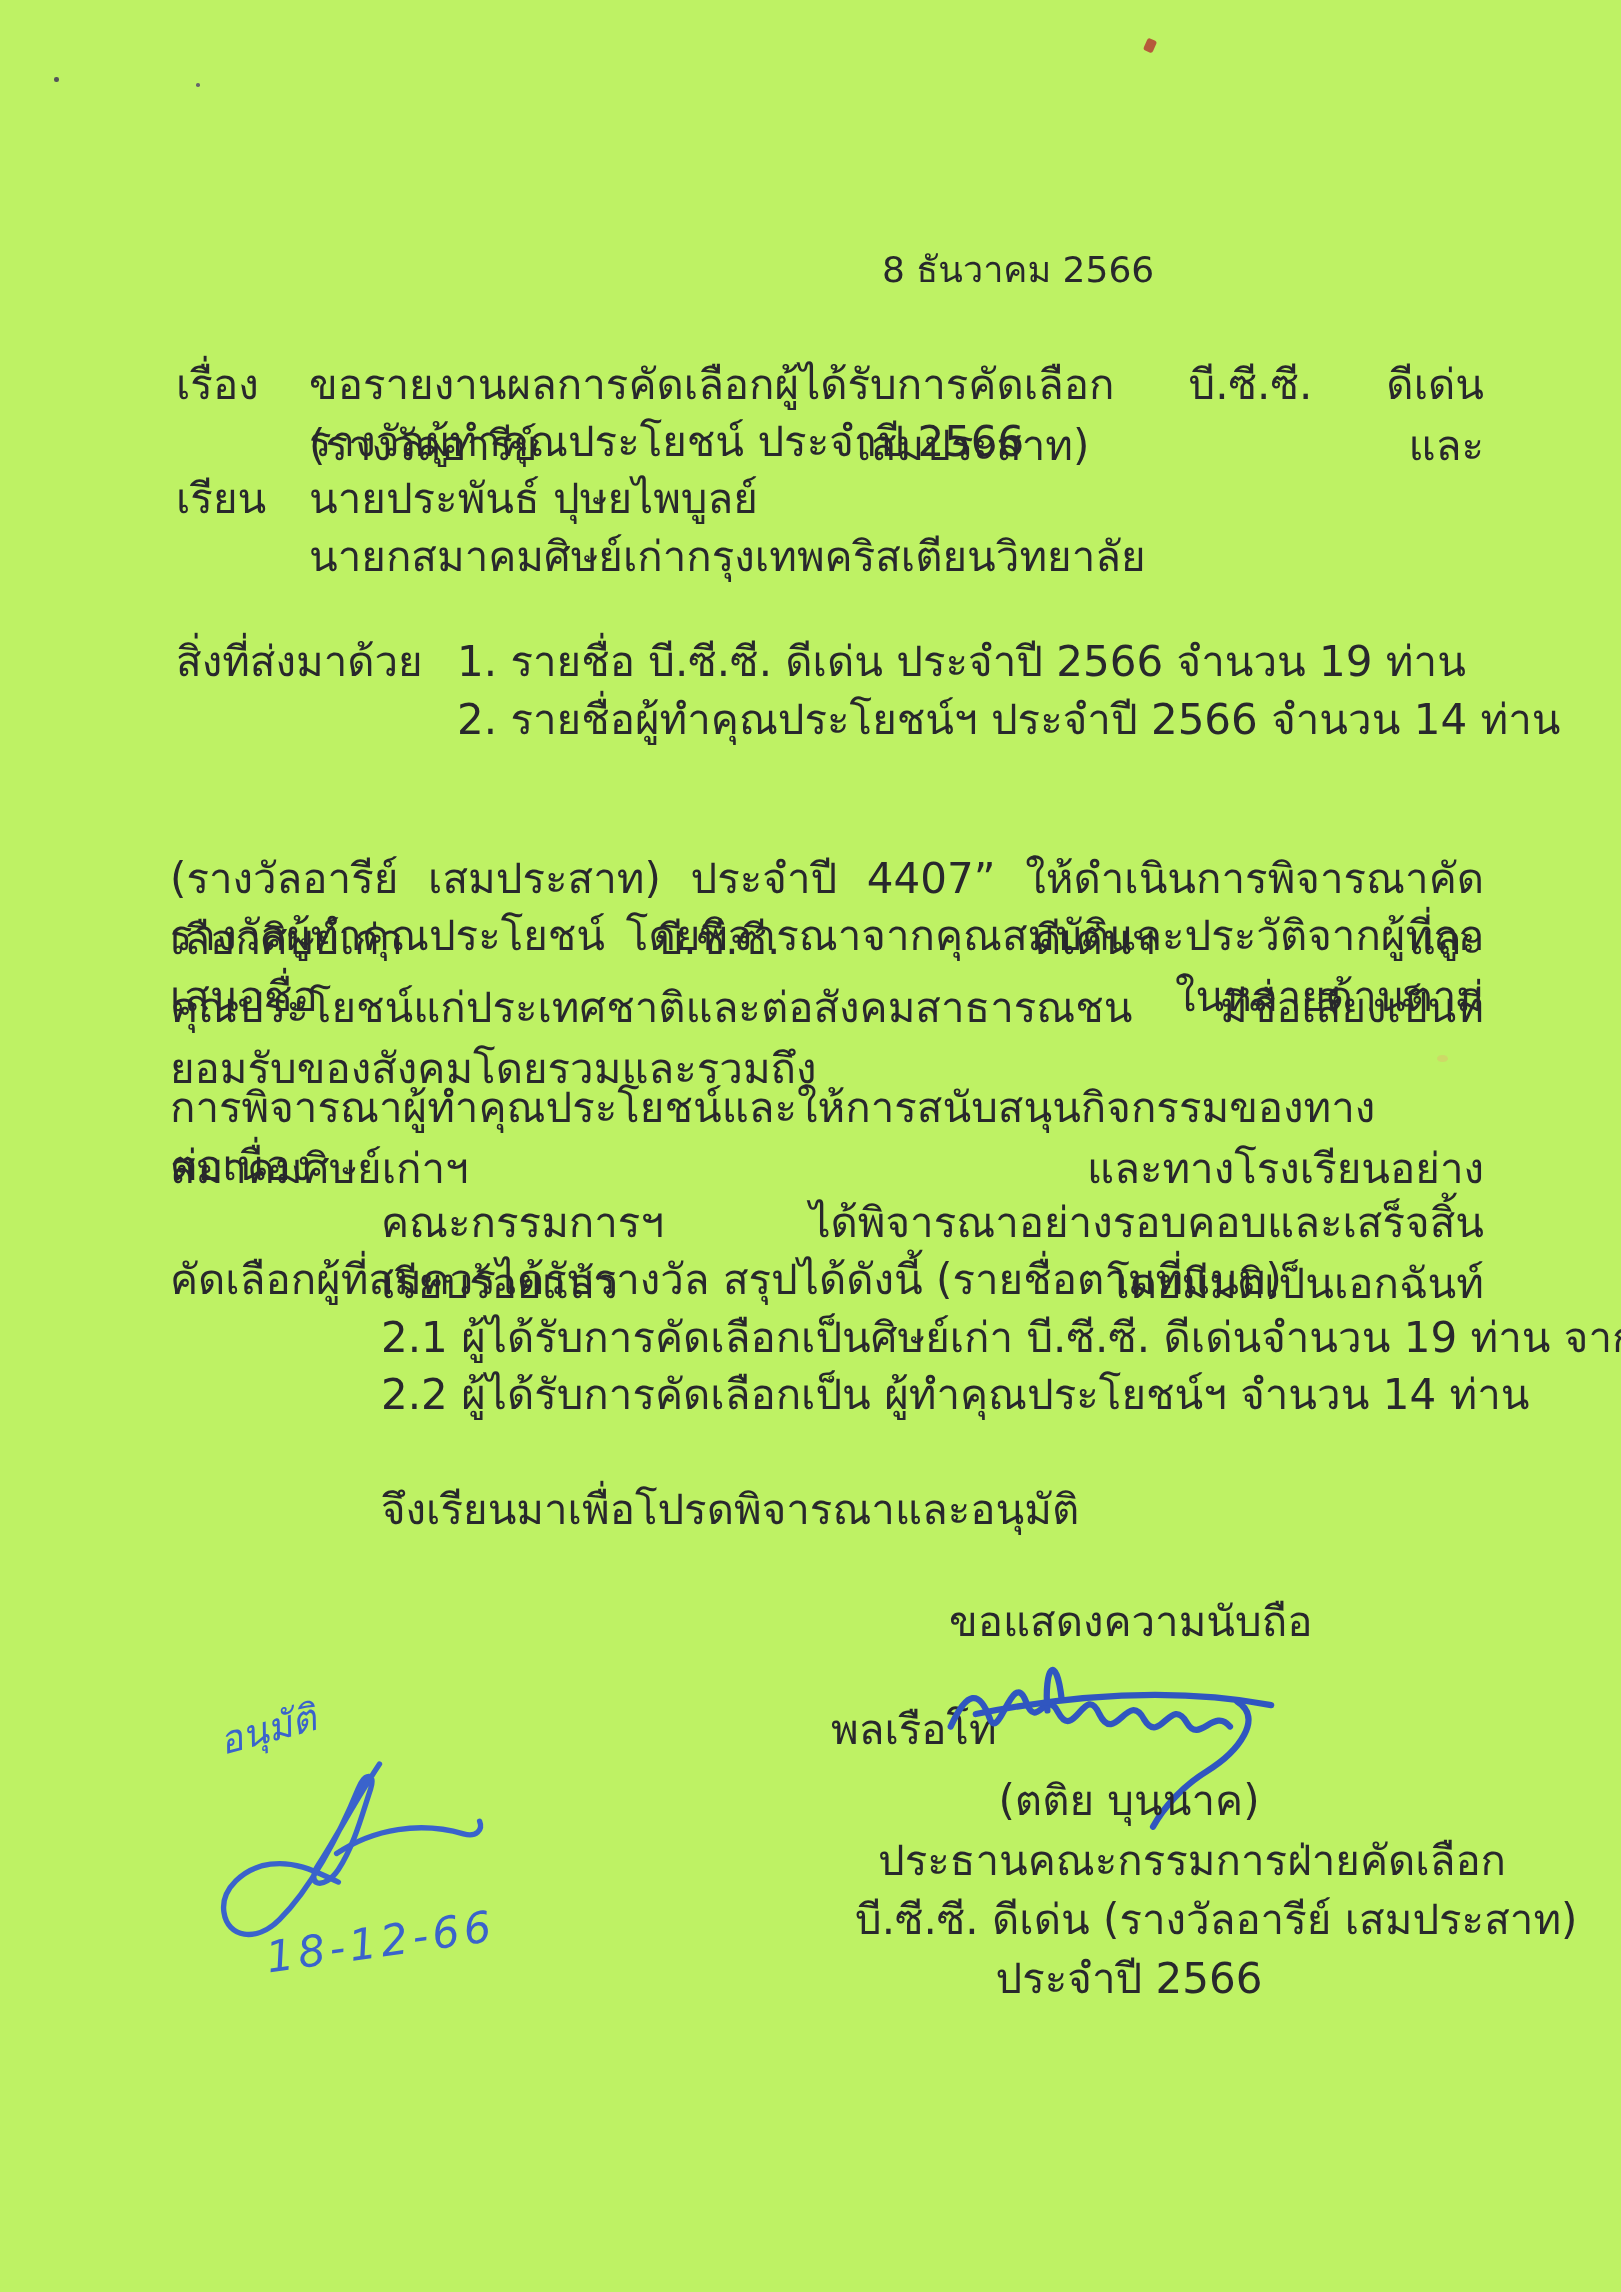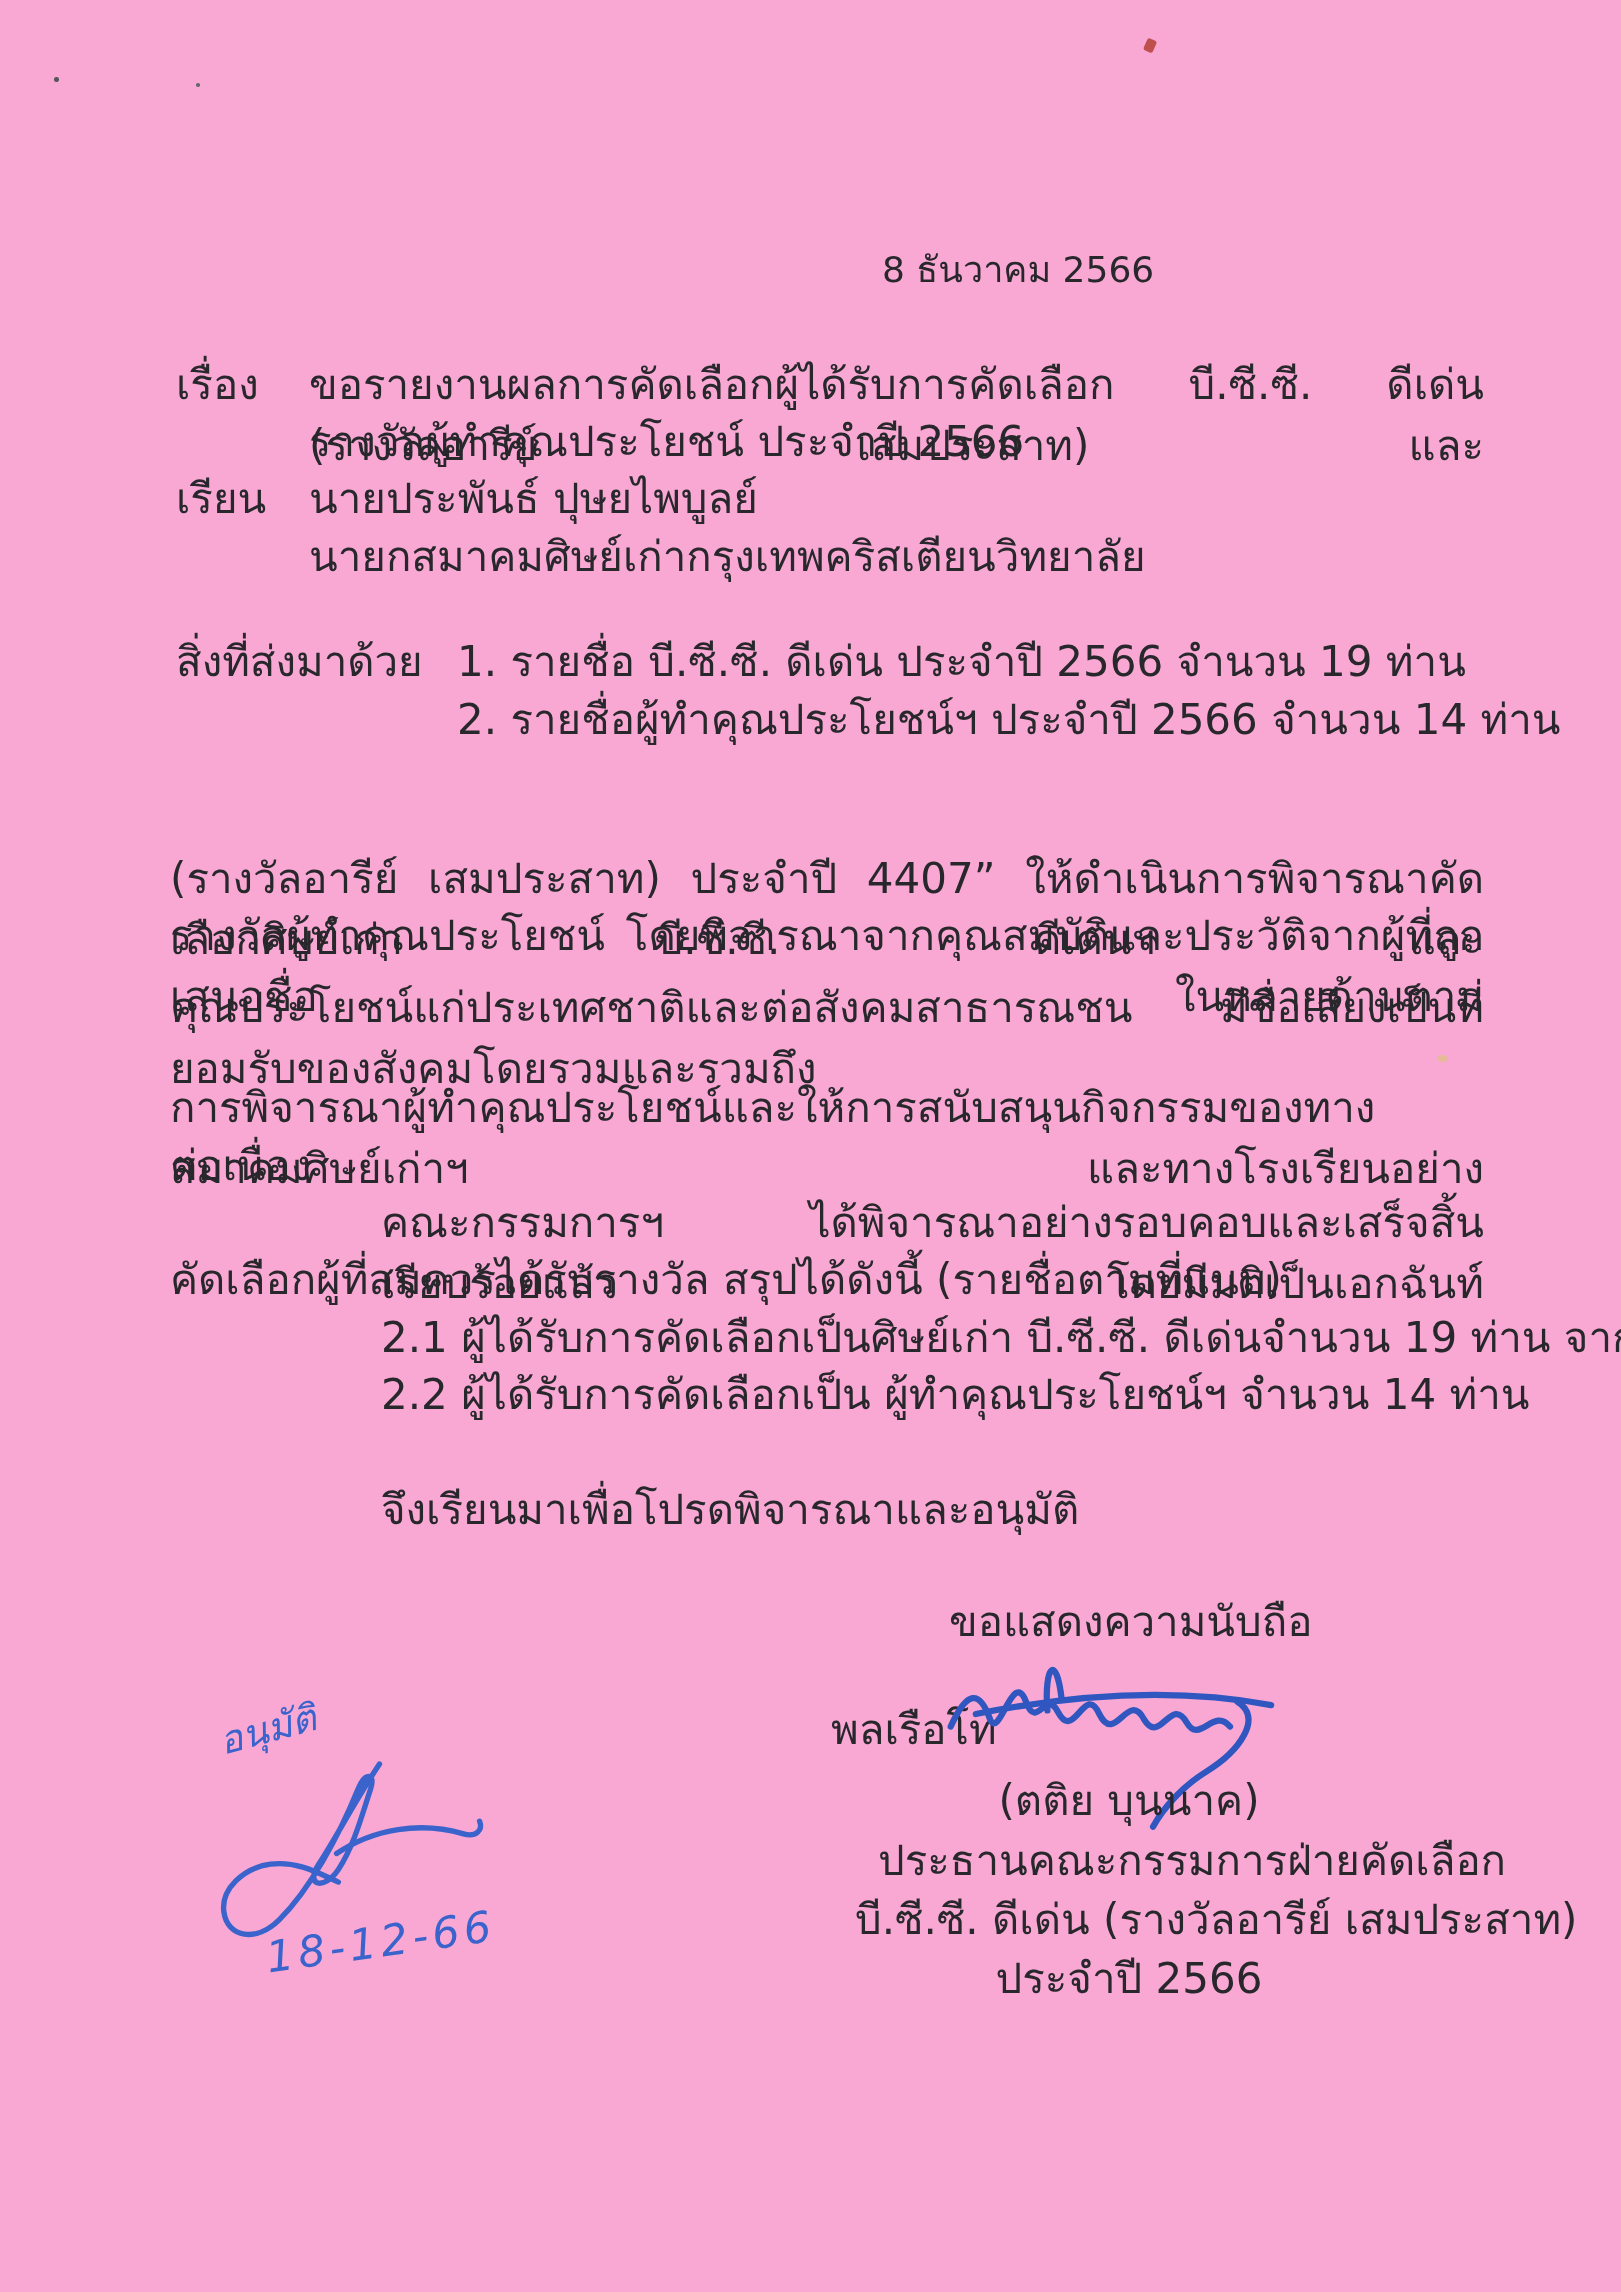--- a/index.html
+++ b/index.html
@@ -1,19 +1,19 @@
 <!DOCTYPE html>
 <html lang="th" style="font-size:14.3px"><head>
 <meta charset="utf-8">
 <style>
   html,body{margin:0;padding:0;background:#ffffff;}
   .page{
     position:relative;
     width:1621px;height:2293px;
-    background:#f9a8d4;
+    background:#bef264;
     font-family:"DejaVu Sans","Liberation Sans",sans-serif;
     color:#28282c;
     overflow:hidden;
   }
   .t{
     position:absolute;
     font-size:42px;
     line-height:1.45;
     white-space:nowrap;
     color:#28282c;

